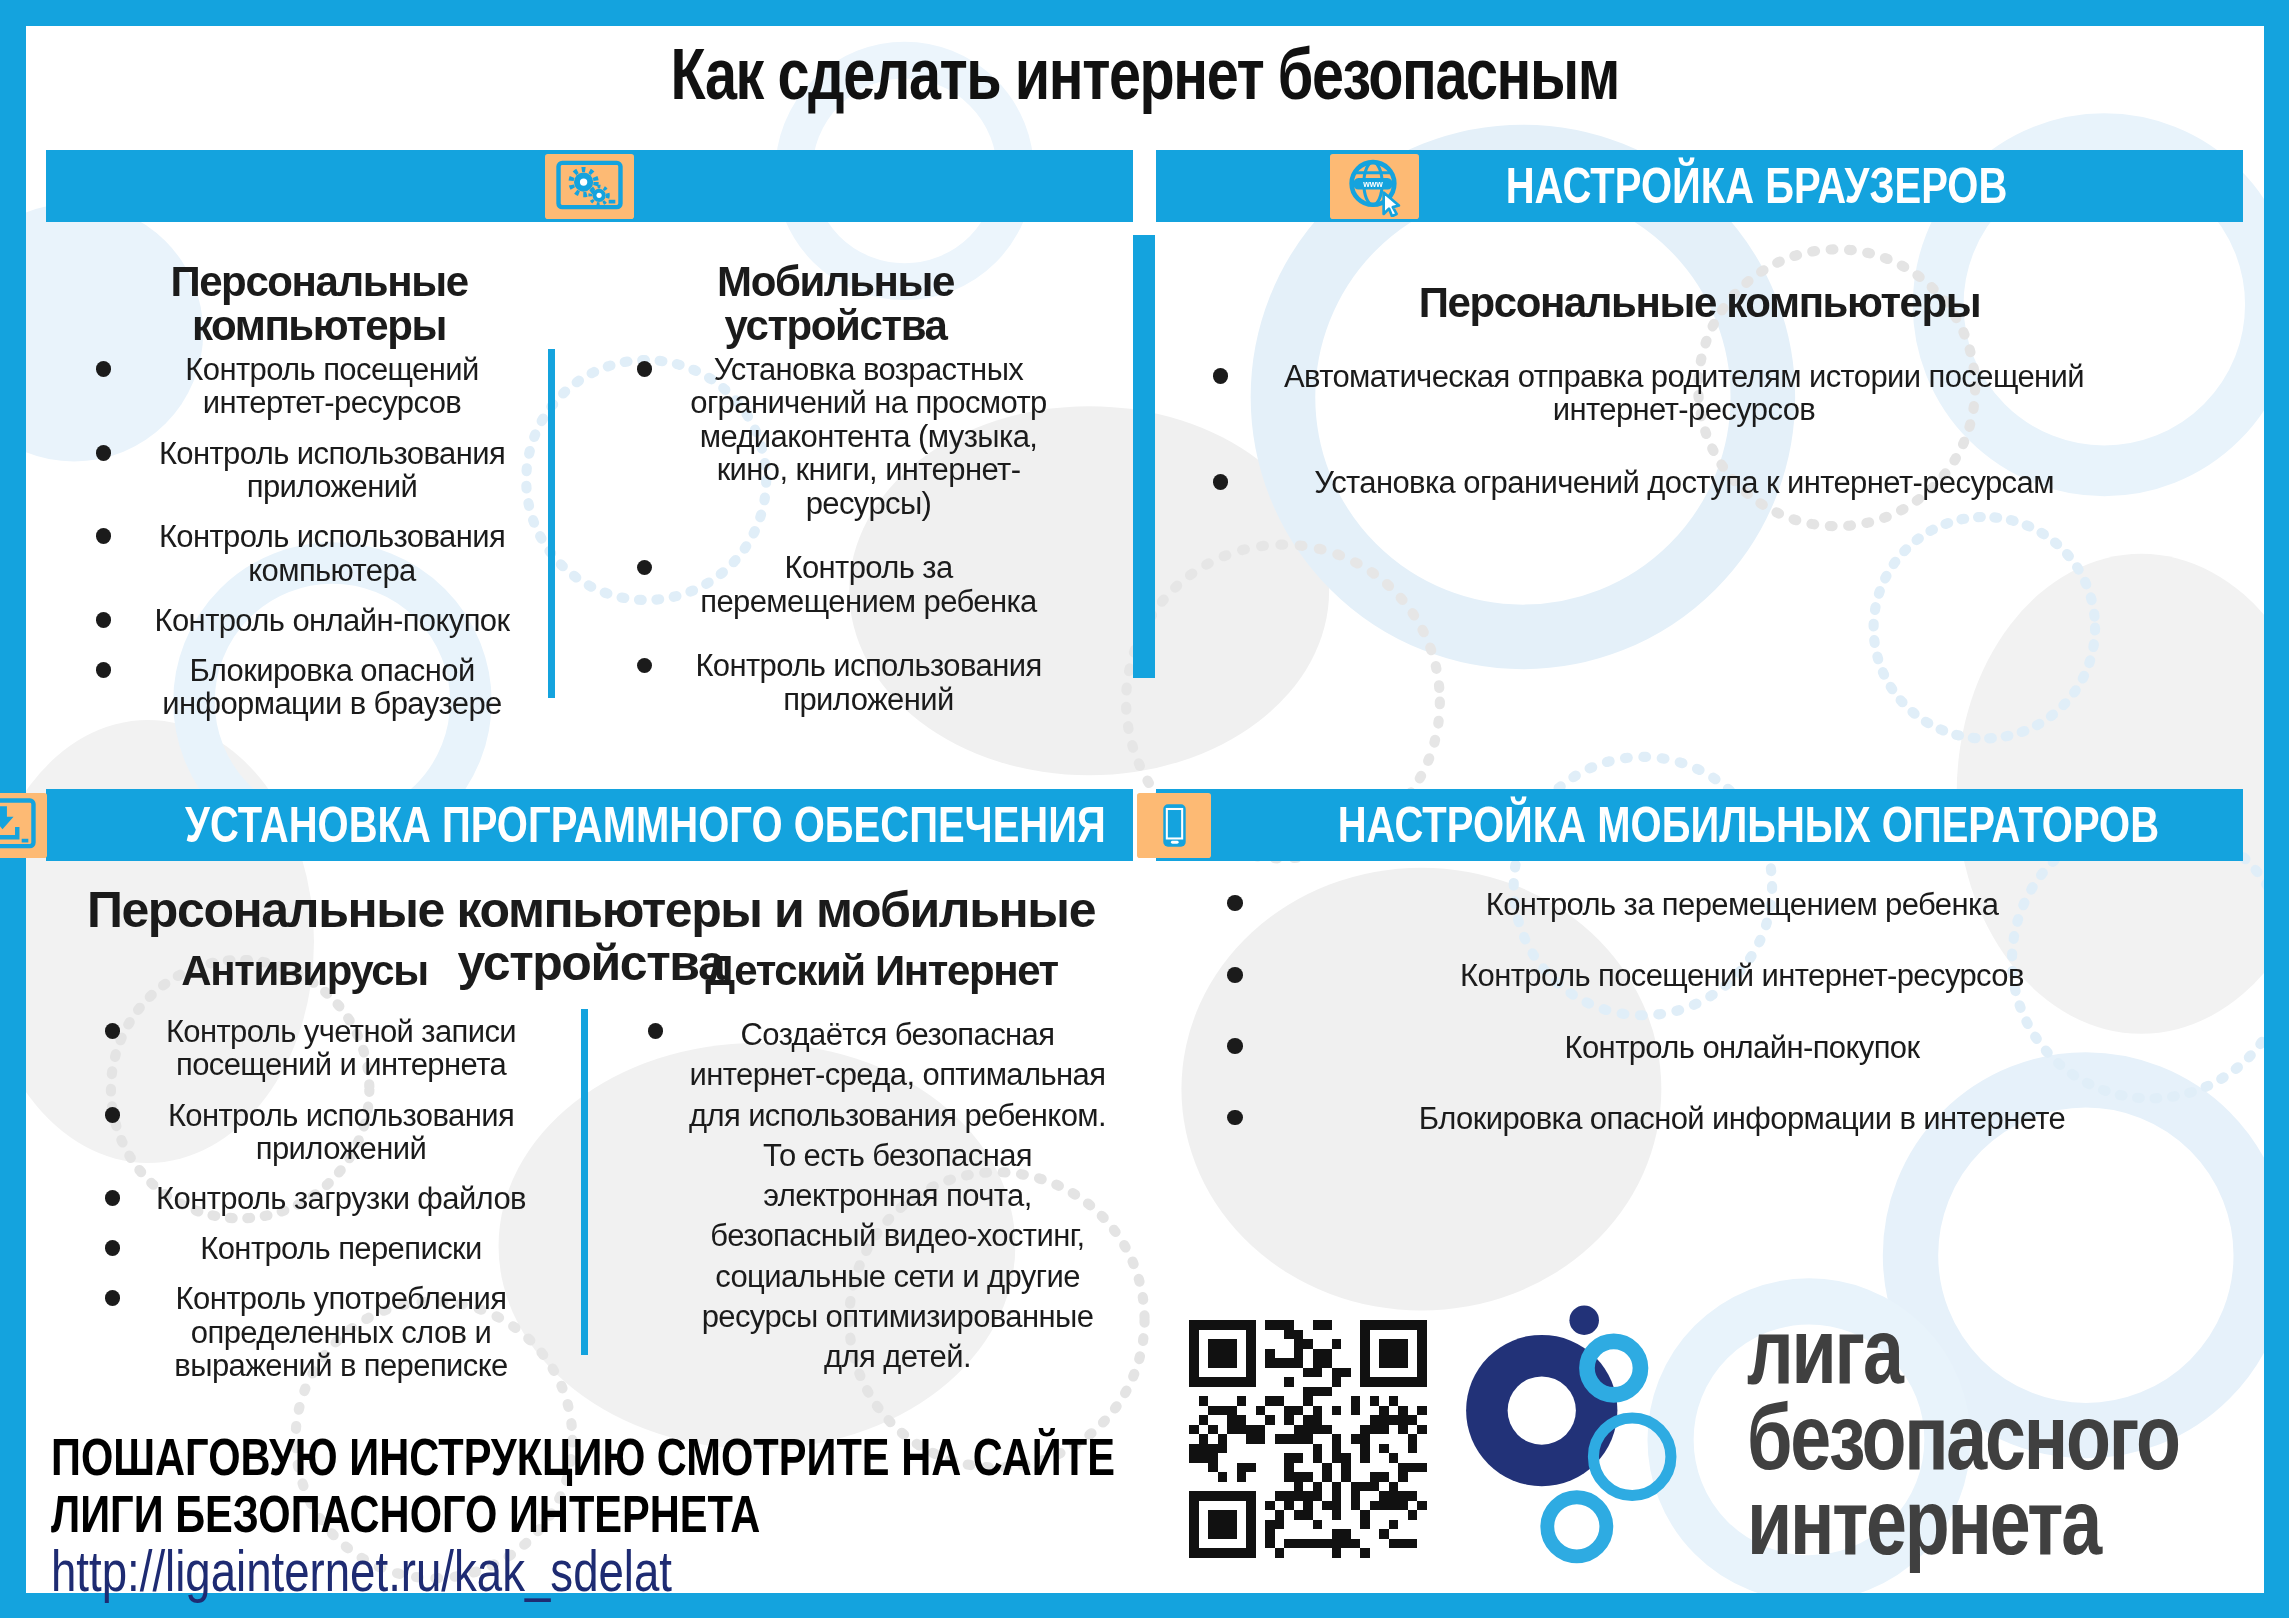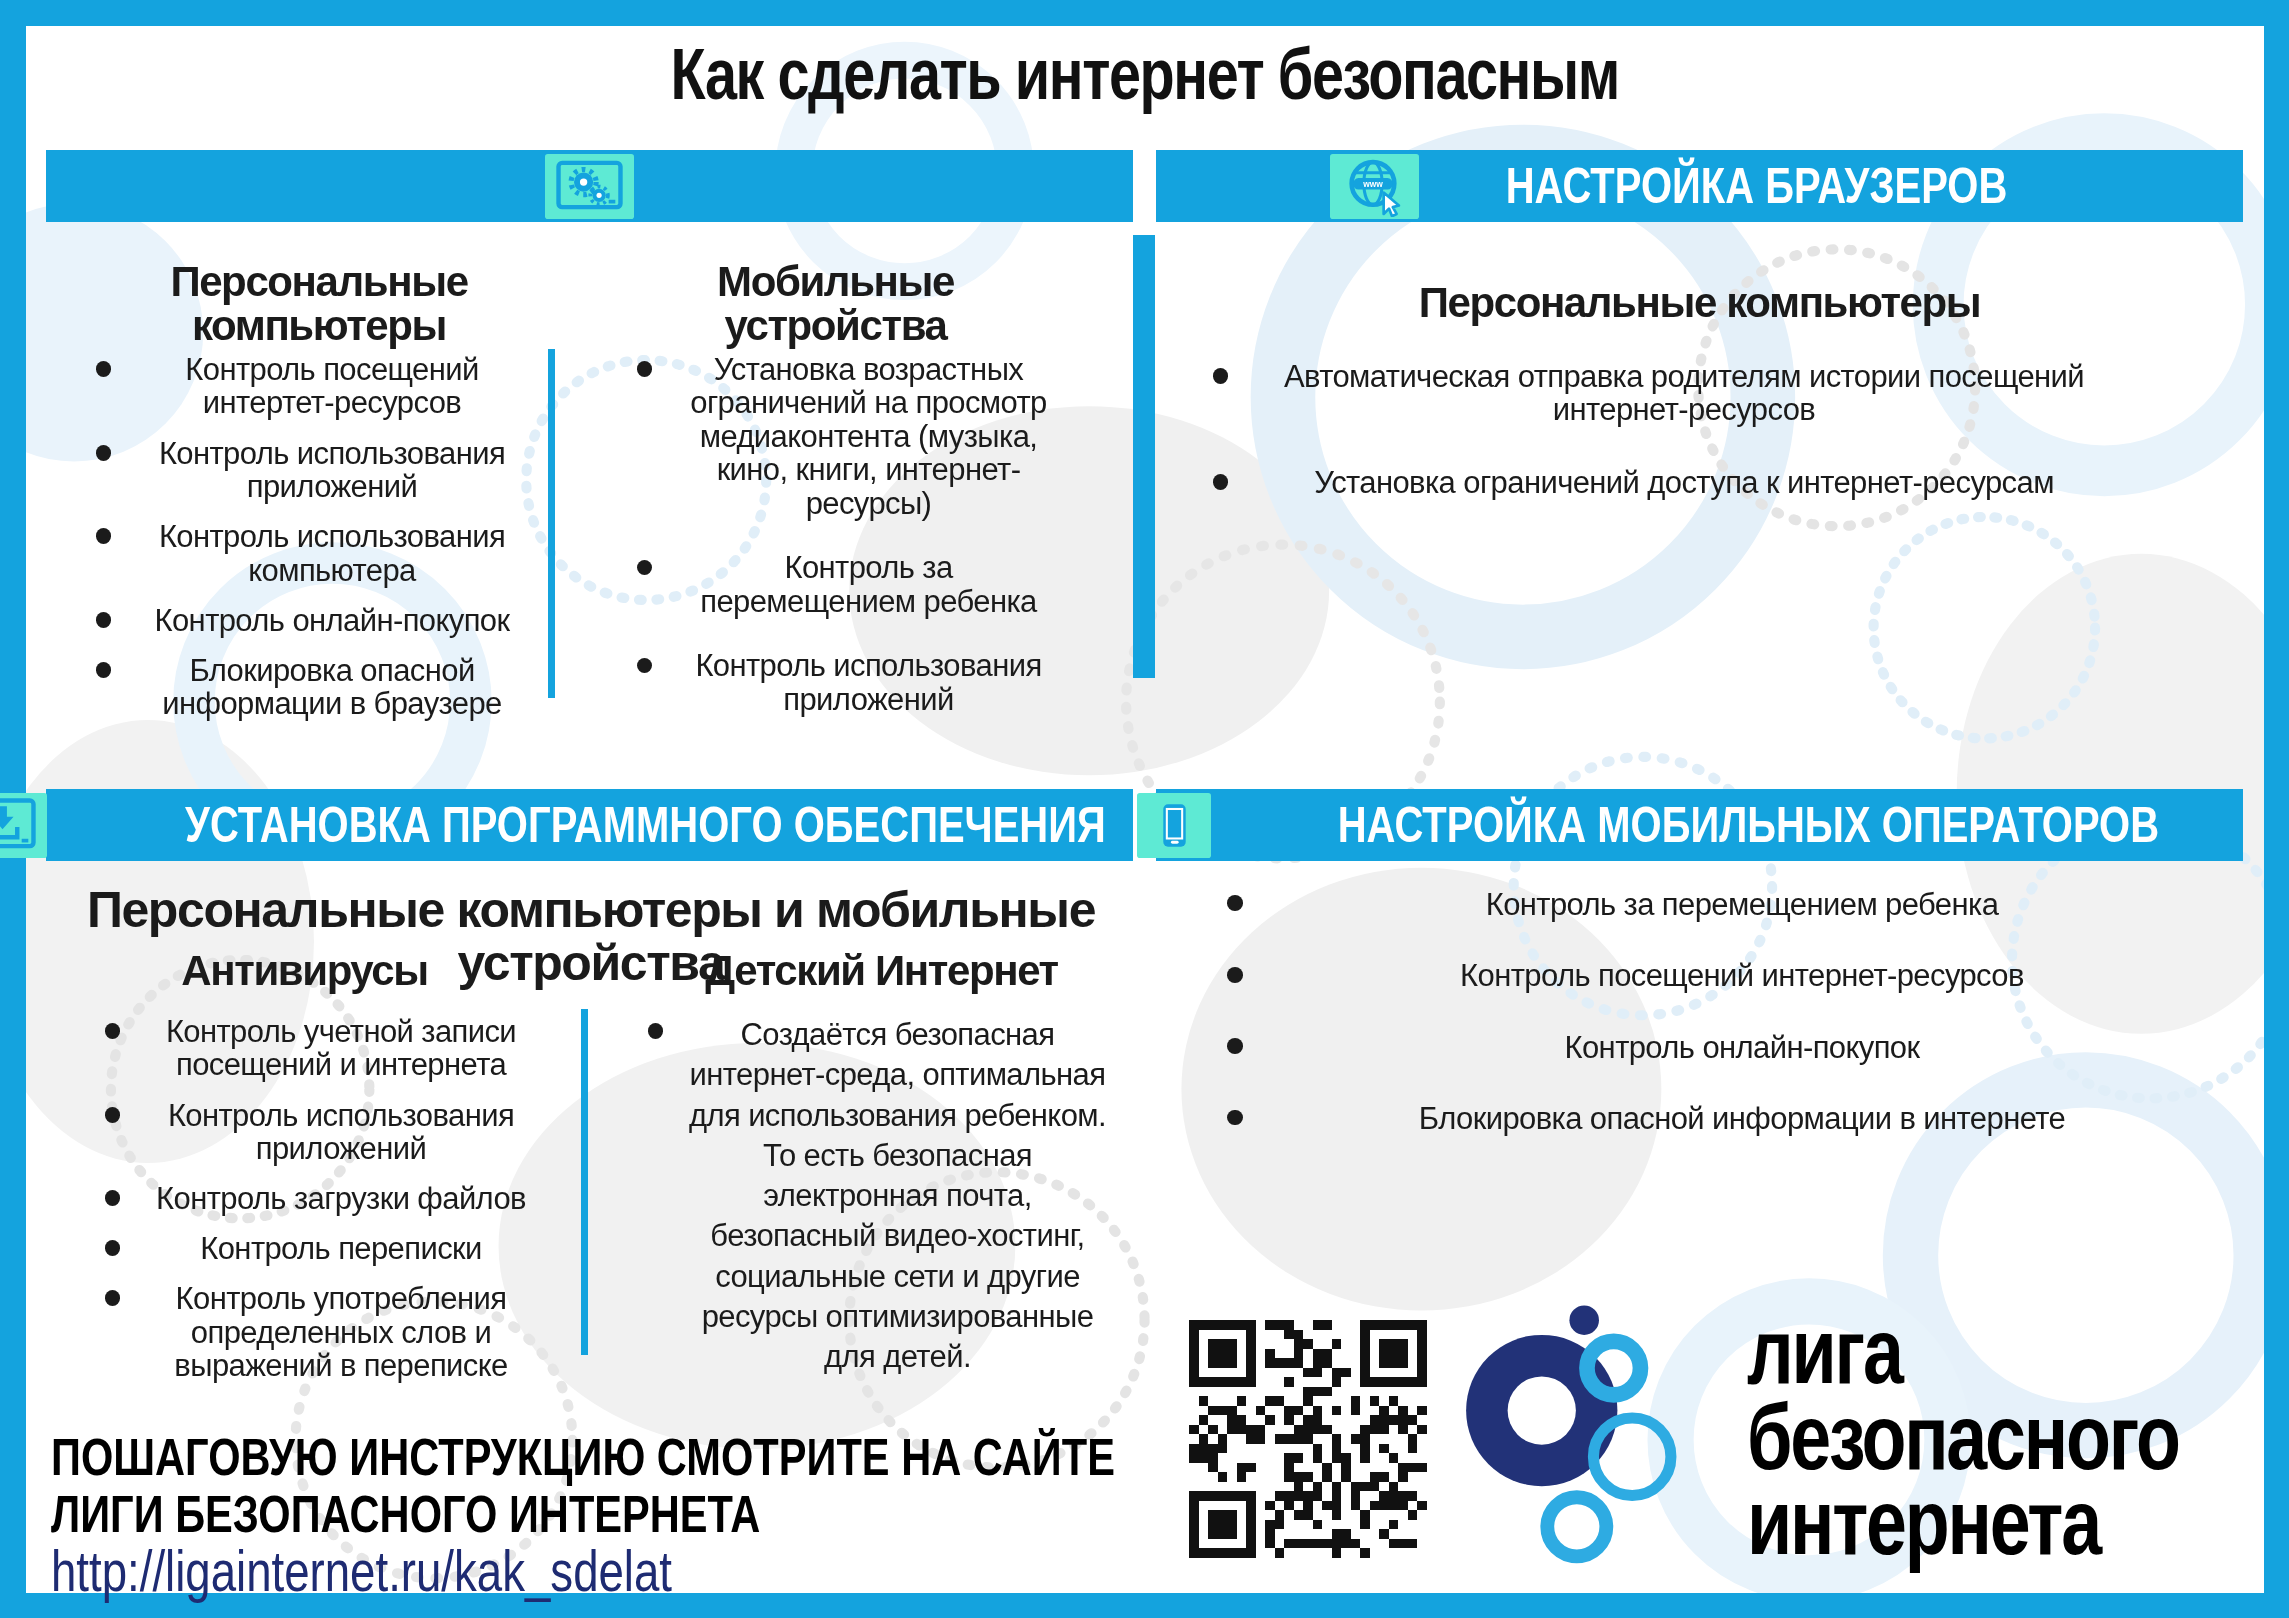--- a/index.html
+++ b/index.html
@@ -8,37 +8,37 @@
   .inner{position:absolute;left:26px;top:26px;width:2238px;height:1567px;background:#ffffff;}
   .bg{position:absolute;left:26px;top:26px;}
   
   .cond{display:inline-block;transform:scaleX(.8);transform-origin:center;white-space:nowrap;}
   .cond-l{display:inline-block;transform:scaleX(.8);transform-origin:left center;white-space:nowrap;}
   .title{position:absolute;left:0;top:33px;width:2290px;text-align:center;margin:0;
     font-size:72px;font-weight:bold;letter-spacing:-1.8px;color:#111;}
   .band{position:absolute;height:72px;background:#14a3de;display:flex;align-items:center;
     justify-content:center;gap:24px;}
   .band-text{color:#fff;font-size:50px;font-weight:bold;letter-spacing:0;}
-  .tile{width:89px;height:65px;background:#5eead4;border-radius:2.8px;display:flex;
+  .tile{width:89px;height:65px;background:#fdba74;border-radius:2.8px;display:flex;
     align-items:center;justify-content:center;flex:0 0 auto;}
   .colhead{position:absolute;font-size:42px;font-weight:bold;text-align:center;
     line-height:1.05;letter-spacing:-1.4px;}
   .list{position:absolute;margin:0;padding:0;list-style:none;text-align:center;}
   .item{position:relative;padding-left:42px;margin-bottom:16.6px;font-size:31px;
     line-height:1.08;letter-spacing:-0.6px;}
   .item::before{content:"";position:absolute;left:1.8px;top:8.3px;width:15.7px;height:15.7px;
     border-radius:50%;background:#1b1b1b;}
   .airy .item{line-height:1.3;}
   .sp .item{padding-left:66px;margin-bottom:38px;}
   .sp .item::before{left:7.4px;top:7.4px;}
   .vbar{position:absolute;background:#14a3de;}
   .note{position:absolute;font-size:52px;font-weight:bold;color:#000000;line-height:1;}
   .url{position:absolute;font-size:57px;font-weight:normal;color:#1e2b72;text-decoration:none;line-height:1;}
   .logotext{position:absolute;left:1747px;top:1309px;font-size:92px;font-weight:bold;
-    line-height:.93;letter-spacing:-2.8px;color:#000000;}
+    line-height:.93;letter-spacing:-2.8px;color:#404040;}
   .logotext span{display:block;}
   #qr{position:absolute;left:1189px;top:1320px;width:238px;height:238px;fill:#111;}
   .logomark{position:absolute;left:1440px;top:1298px;}
 </style>
 </head>
 <body>
 
 <div class="poster">
   <div class="inner"></div>
 

